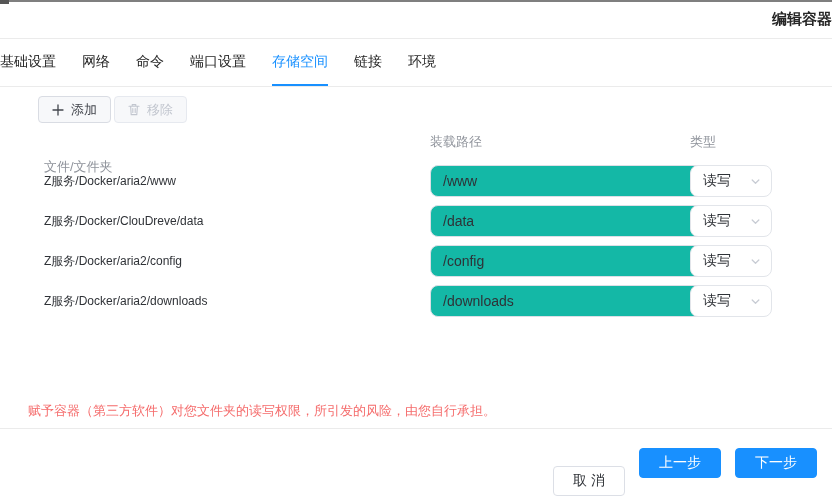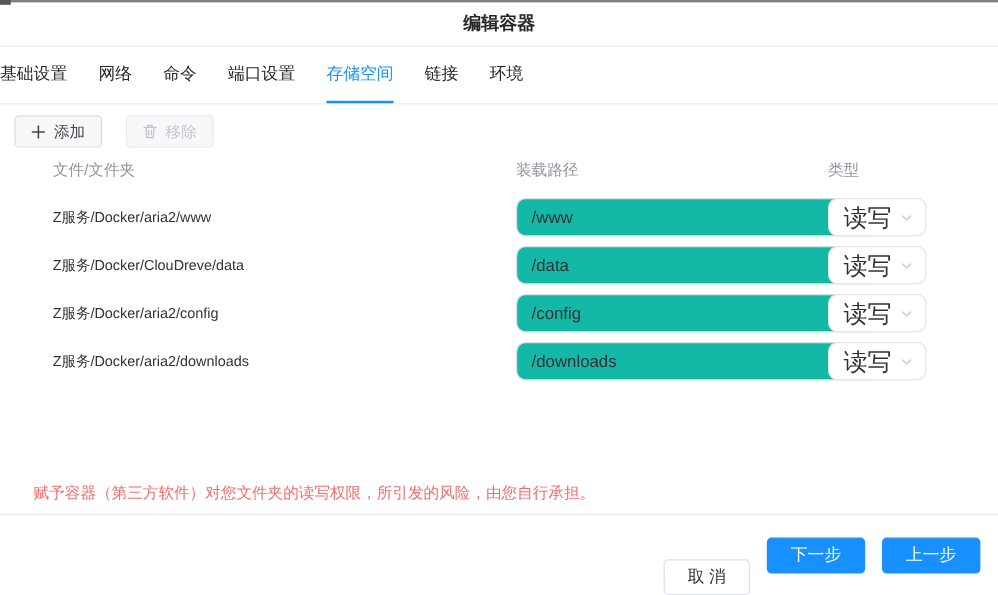--- a/index.html
+++ b/index.html
@@ -8,65 +8,65 @@
     font-family:"Liberation Sans","DejaVu Sans",sans-serif;
     background:#fff; position:relative; overflow:hidden;
     color:#2f3237;
   }
   .top-edge { position:absolute; top:0; left:0; width:832px; height:2px; background:#7f7f7f; z-index:5; }
   .top-notch { position:absolute; top:0; left:0; width:9px; height:4px; background:#565656; z-index:6; }
 
   .dialog-header {
     position:absolute; top:0; left:0; width:832px; height:39px;
     border-bottom:1px solid #ebebeb;
-    display:flex; align-items:center; justify-content:center;
+    display:flex; align-items:center; justify-content:flex-end;
   }
   .dialog-title { font-size:15px; font-weight:bold; color:#262626; }
 
   .tabs {
     position:absolute; top:40px; left:0; width:832px; height:47px;
     display:flex; align-items:stretch; gap:26px;
     border-bottom:1px solid #ebebeb;
   }
   .tab {
     font-size:14px; color:#262626; display:flex; align-items:center;
     border-bottom:2px solid transparent; cursor:pointer; white-space:nowrap;
   }
   .tab.active { color:#1890ff; border-bottom-color:#1890ff; }
 
-  .toolbar { position:absolute; top:96px; left:12px; display:flex; gap:20px; }
+  .toolbar { position:absolute; top:96px; left:38px; display:flex; gap:3px; }
   .tool-btn {
     height:27px; padding:0 13px; display:inline-flex; align-items:center; gap:7px;
     background:#f7f8fa; border:1px solid #d9dce3; border-radius:4px;
     font-size:13px; color:#43464d; cursor:pointer; font-family:inherit;
   }
   .tool-btn:disabled { color:#c2c6cf; border-color:#e6e9ef; cursor:not-allowed; }
   .tool-btn svg { display:block; }
 
   .table-header { position:absolute; top:133px; left:0; width:832px; height:16px; font-size:13px; color:#8f939b; }
-  .th-folder { position:absolute; left:44px; }
+  .th-folder { position:absolute; left:44px;margin-top:25px; }
   .th-path   { position:absolute; left:430px; }
   .th-type   { position:absolute; left:690px; }
 
   .rows { position:absolute; top:165px; left:0; width:832px; }
   .row { position:relative; height:32px; margin-bottom:8px; }
   .folder {
     position:absolute; left:44px; top:0; height:32px;
     display:flex; align-items:center; font-size:12px; color:#2f3237;
   }
   .mount-input {
     position:absolute; left:430px; top:0; width:302px; height:32px;
     border:1px solid #dcdfe6; border-radius:8px; padding:0 12px;
     font-size:14px; color:#2f3237; outline:none; background:#14b8a6; font-family:inherit;
   }
   .type-select {
     position:absolute; left:690px; top:0; width:82px; height:32px;
     border:1px solid #e2e5ea; border-radius:8px;
     display:flex; align-items:center; justify-content:space-between;
-    padding:0 10px 0 12px; font-size:20px; color:#2f3237; cursor:pointer; background:#fff;
+    padding:0 10px 0 12px; font-size:14px; color:#2f3237; cursor:pointer; background:#fff;
   }
   .chevron { color:#c8ccd4; display:flex; }
 
   .warning { position:absolute; top:401px; left:28px; font-size:13px; line-height:20px; color:#f56c6c; }
 
   .footer {
     position:absolute; left:0; bottom:0; width:832px; height:68px;
     border-top:1px solid #ebebeb;
     display:flex; align-items:center; justify-content:flex-end;
     padding-right:15px; gap:14px; background:#fff;
@@ -171,15 +171,15 @@
           </svg>
       </span>
     </div>
   </div>
 </div>
 
 <p class="warning">赋予容器（第三方软件）对您文件夹的读写权限，所引发的风险，由您自行承担。</p>
 
 <footer class="footer">
   <button class="btn btn-cancel">取 消</button>
+  <button class="btn btn-primary">上一步</button>
   <button class="btn btn-primary">下一步</button>
-  <button class="btn btn-primary">上一步</button>
 </footer>
 
 </body></html>

